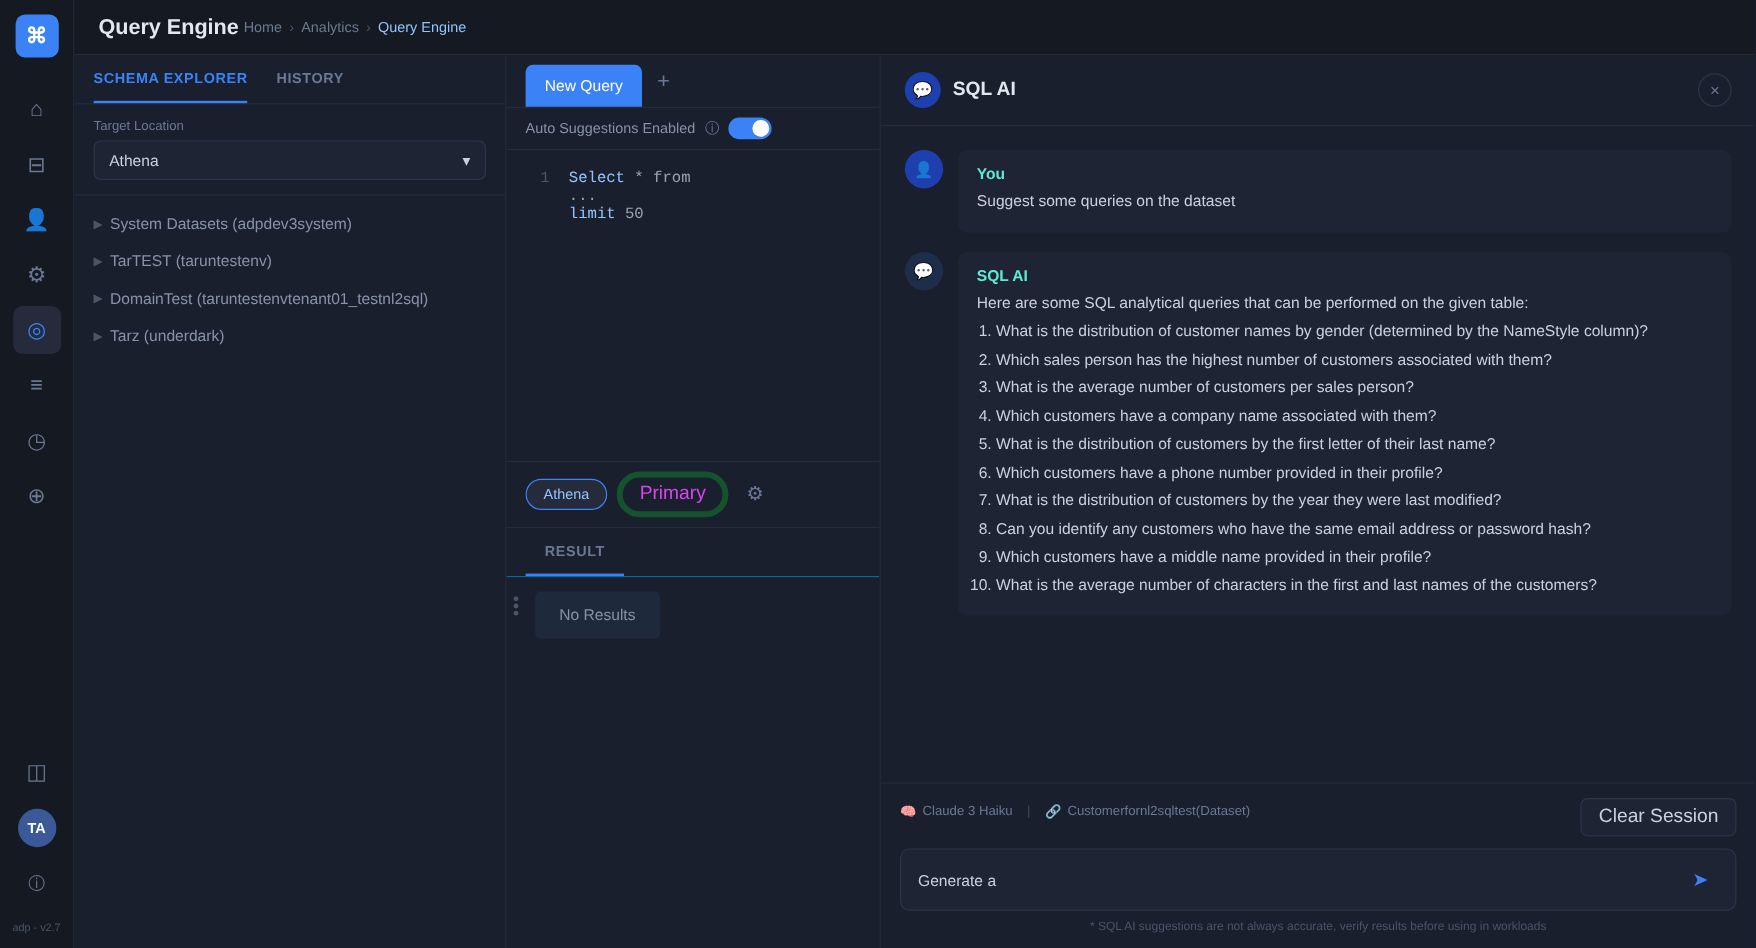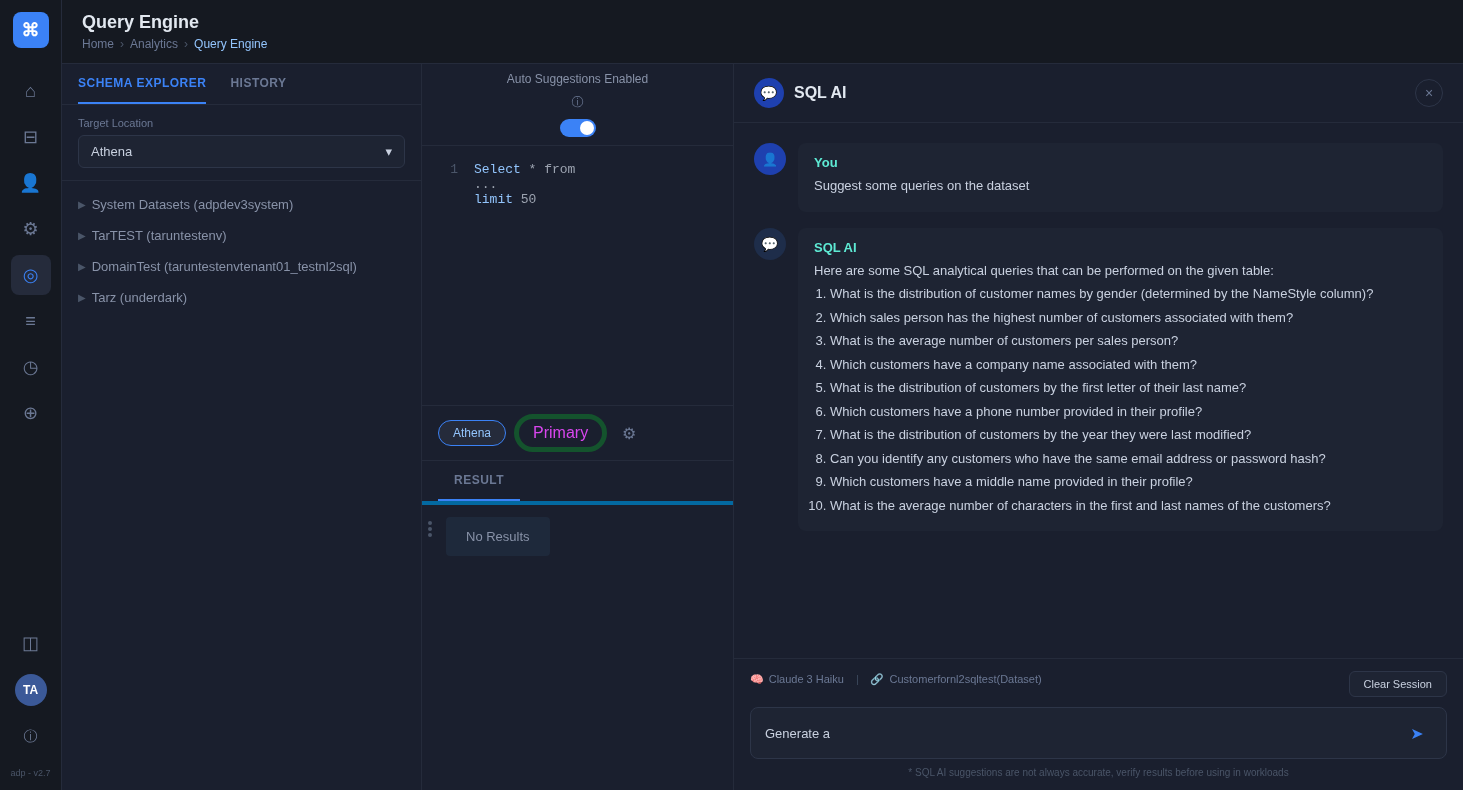--- a/index.html
+++ b/index.html
@@ -82,21 +82,21 @@
       flex-direction: column;
       overflow: hidden;
     }
 
     
     .top-header {
       background: #151921;
       padding: 12px 20px;
       border-bottom: 1px solid #252b3b;
       display: flex;
-      flex-direction: column;
+      flex-direction: row;
       gap: 4px;
     }
     .top-header h1 {
       font-size: 18px;
       color: #e2e8f0;
       font-weight: 600;
     }
     .breadcrumb {
       display: flex;
       align-items: center;
@@ -221,21 +221,20 @@
     }
 
     .auto-suggestions {
       display: flex;
       align-items: center;
       gap: 8px;
       padding: 8px 16px;
       font-size: 12px;
       color: #8892a8;
       border-bottom: 1px solid #252b3b;
-      flex-direction: column;
     }
     .toggle {
       width: 36px;
       height: 18px;
       background: #3b82f6;
       border-radius: 9px;
       position: relative;
       cursor: pointer;
     }
     .toggle::after {
@@ -505,21 +504,21 @@
       cursor: pointer;
       border-radius: 4px;
       font-size: 16px;
     }
     .clear-session-btn {
       padding: 6px 14px;
       background: #1e2433;
       border: 1px solid #2d3548;
       border-radius: 6px;
       color: #c9d1e0;
-      font-size: 11px;
+      font-size: 16px;
       cursor: pointer;
     }
     .ai-disclaimer {
       font-size: 10px;
       color: #4a5568;
       margin-top: 8px;
       text-align: center;
     }
 
     .ai-meta-row {
@@ -603,20 +602,28 @@
         </div>
         <div class="tree-item">
           <span class="arrow">▶</span>
           <span>Tarz (underdark)</span>
         </div>
       </div>
     </div>
 
     <div class="query-area">
 
+      <div class="query-tabs">
+        <div class="query-tab">
+          <span>New Query</span>
+        </div>
+        <div class="query-tab-add">
+          <span>+</span>
+        </div>
+      </div>
 
       <div class="auto-suggestions">
         <span>Auto Suggestions Enabled</span>
         <span class="info-icon">ⓘ</span>
         <div class="toggle"></div>
       </div>
 
       <div class="query-editor">
         <div class="line-nums">
           <span class="line-number">1</span>
@@ -632,21 +639,21 @@
         </div>
       </div>
 
       <div class="query-footer">
         <div class="db-badge">Athena</div>
         <div class="db-badge-secondary">Primary</div>
         <div class="settings-icon-btn">⚙</div>
       </div>
 
       <div class="result-section">
-        <div style="padding: 0 16px; border-bottom: 4px solid #0369a1;">
+        <div style="padding: 0 16px; border-bottom: 1px solid #0369a1;">
           <span class="result-header">RESULT</span>
         </div>
         <div class="result-body">
           <div class="drag-handle">
             <div class="drag-dot"></div>
             <div class="drag-dot"></div>
             <div class="drag-dot"></div>
           </div>
           <div class="no-results" style="margin-left: 24px;">No Results</div>
         </div>

